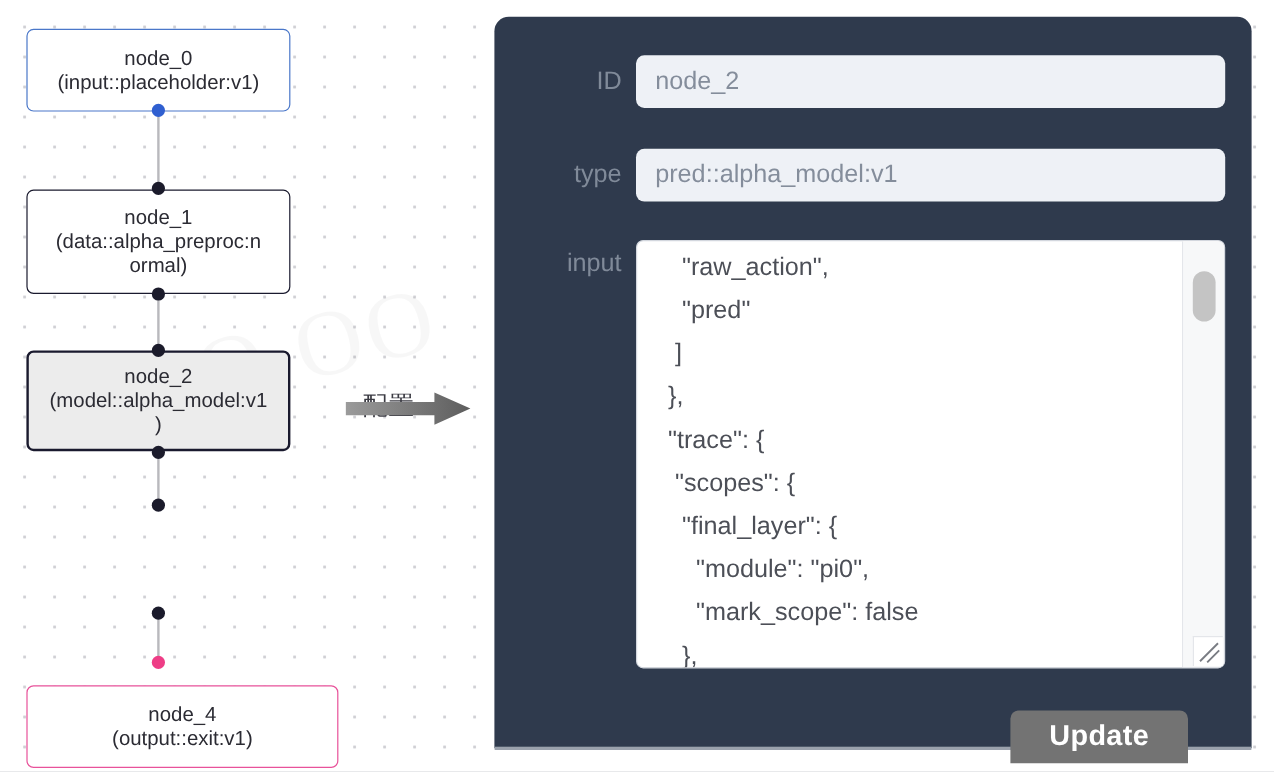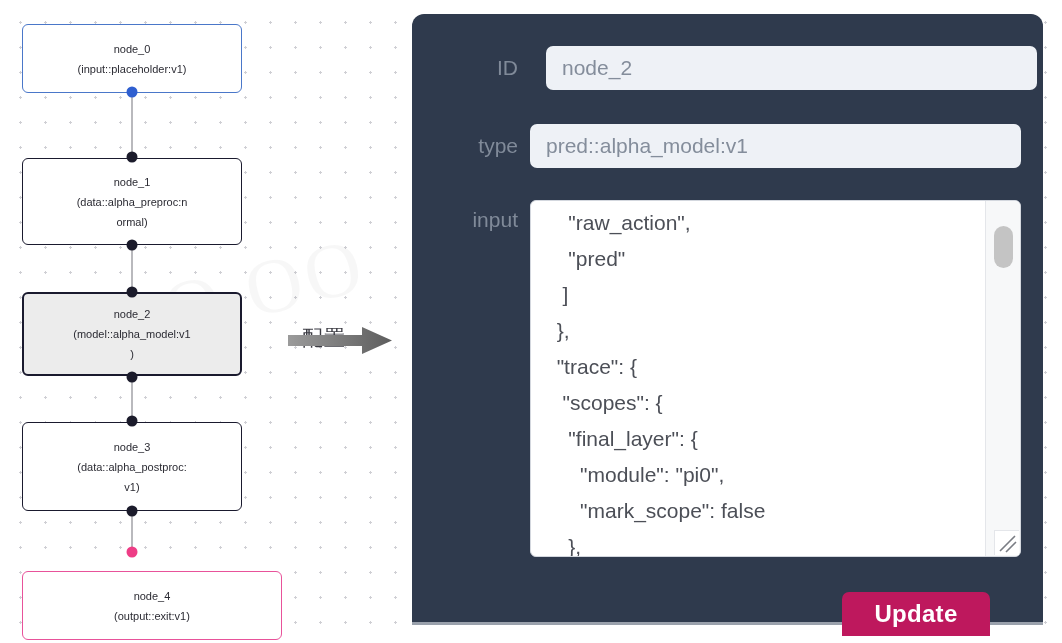--- a/index.html
+++ b/index.html
@@ -47,21 +47,21 @@
     position: absolute;
     box-sizing: border-box;
     background: #ffffff;
     border: 1.6px solid #1a1a2e;
     border-radius: 6px;
     display: flex;
     align-items: center;
     justify-content: center;
     text-align: center;
     color: #2b2b33;
-    font-size: 11px;
+    font-size: 17px;
     line-height: 20px;
     padding: 2px 10px;
     box-shadow: 0 0 0 rgba(0,0,0,0);
   }
   .node .label { white-space: pre-line; }
   .node.input-node { border-color: #4a77c9; }
   .node.output-node { border-color: #e8529a; }
   .node.selected {
     background: #ececec;
     border-color: #1a1a2e;
@@ -129,21 +129,21 @@
     background: #eef1f6;
     border: none;
     border-radius: 7px;
     color: #848d9b;
     font-size: 21px;
     padding: 0 16px;
     font-family: "Liberation Sans", sans-serif;
     outline: none;
   }
 
-  #row-id   { left: 0; top: 32px; gap: 16px; }
+  #row-id   { left: 0; top: 32px; }
   #row-type { left: 0; top: 110px; justify-content: center; }
   #row-id .field-input   { width: 491px; height: 44px; line-height: 44px; }
   #row-type .field-input { width: 491px; height: 44px; line-height: 44px; }
 
   
   #row-config { left: 0; top: 186px; align-items: flex-start; }
   #row-config .field-label { padding-top: 8px; }
 
   #config-textarea-wrap {
     position: relative;
@@ -188,21 +188,21 @@
     border-top: 1px solid #e4e6ea;
     border-left: 1px solid #e4e6ea;
   }
   #config-resize-handle svg { display: block; }
 
   
   #update-button {
     position: absolute;
     left: 430px; top: 578px;
     width: 148px; height: 44px;
-    background: #be185d;
+    background: #737373;
     border: none;
     border-radius: 7px 7px 0 0;
     color: #ffffff;
     font-size: 24px;
     font-weight: bold;
     letter-spacing: 0.3px;
     text-align: center;
     line-height: 44px;
     font-family: "Liberation Sans", sans-serif;
     cursor: pointer;
@@ -236,25 +236,20 @@
   <div class="port" style="left:132px; top:245px;"></div>
 
   <div class="node selected" style="left:22px; top:292px; width:220px; height:84px;">
     <span class="label">node_2
 (model::alpha_model:v1
 )</span>
   </div>
   <div class="port" style="left:132px; top:292px;"></div>
   <div class="port" style="left:132px; top:377px;"></div>
 
-  <div class="node" style="left:22px; top:422px; width:220px; height:89px;">
-    <span class="label">node_3
-(data::alpha_postproc:
-v1)</span>
-  </div>
   <div class="port" style="left:132px; top:421px;"></div>
   <div class="port" style="left:132px; top:511px;"></div>
 
   <div class="node output-node" style="left:22px; top:571px; width:260px; height:69px;">
     <span class="label">node_4
 (output::exit:v1)</span>
   </div>
   <div class="port pink" style="left:132px; top:552px;"></div>
 
   <div id="arrow-annotation">

